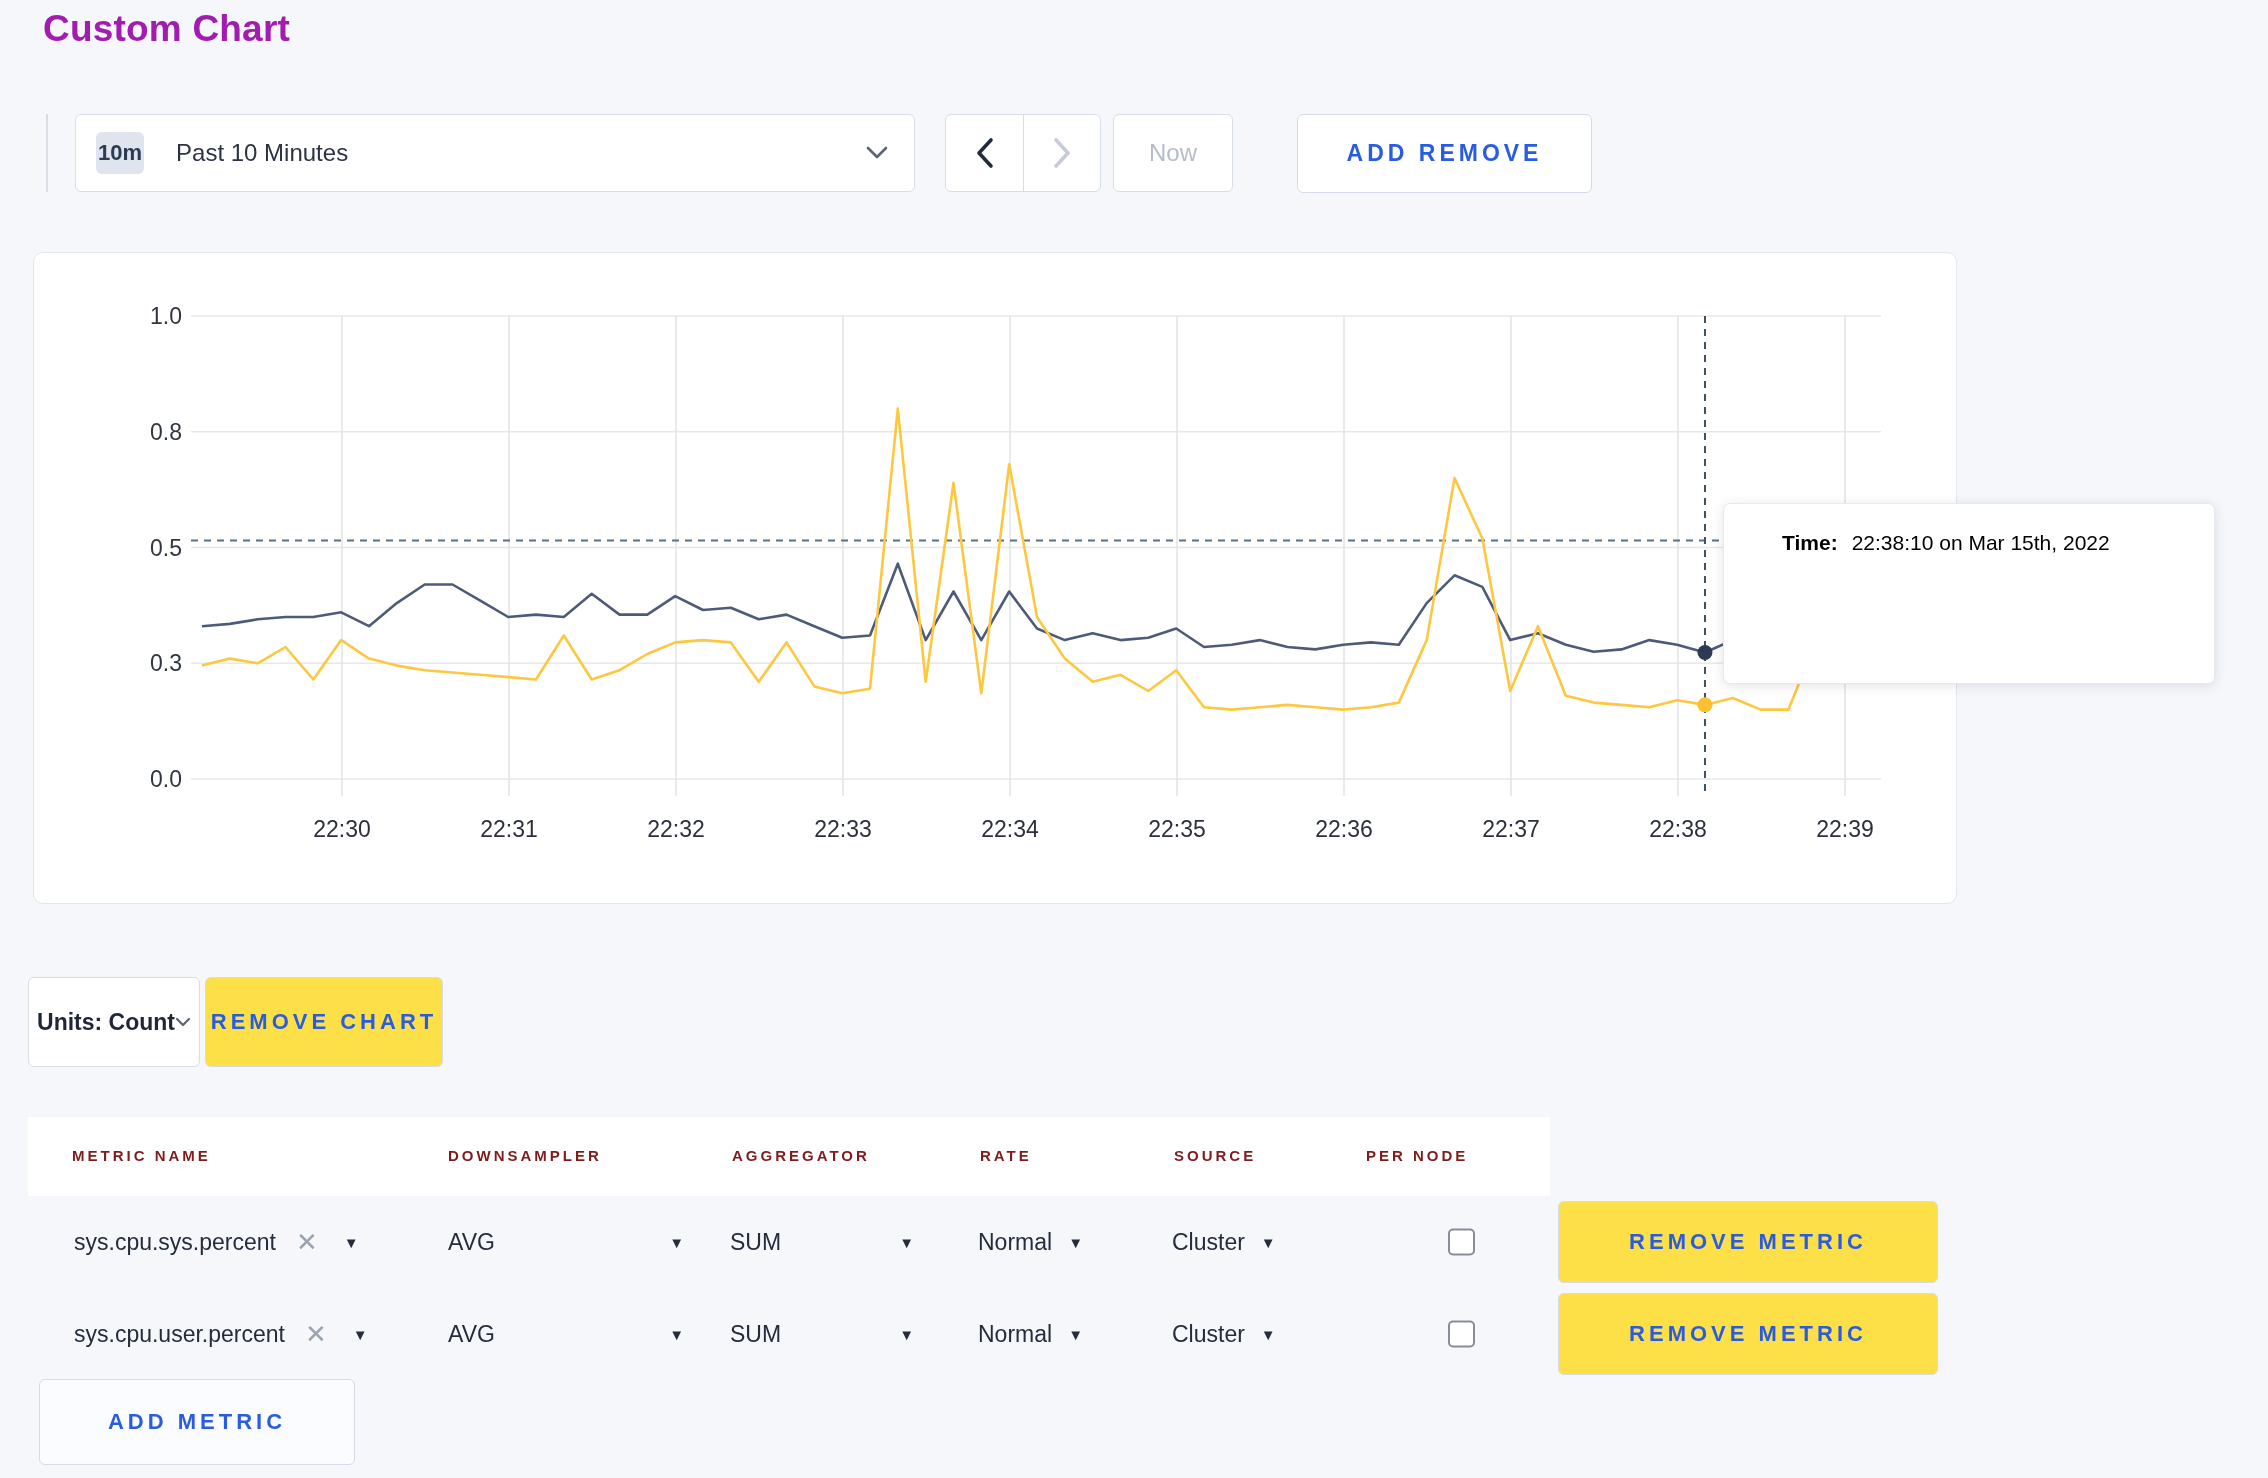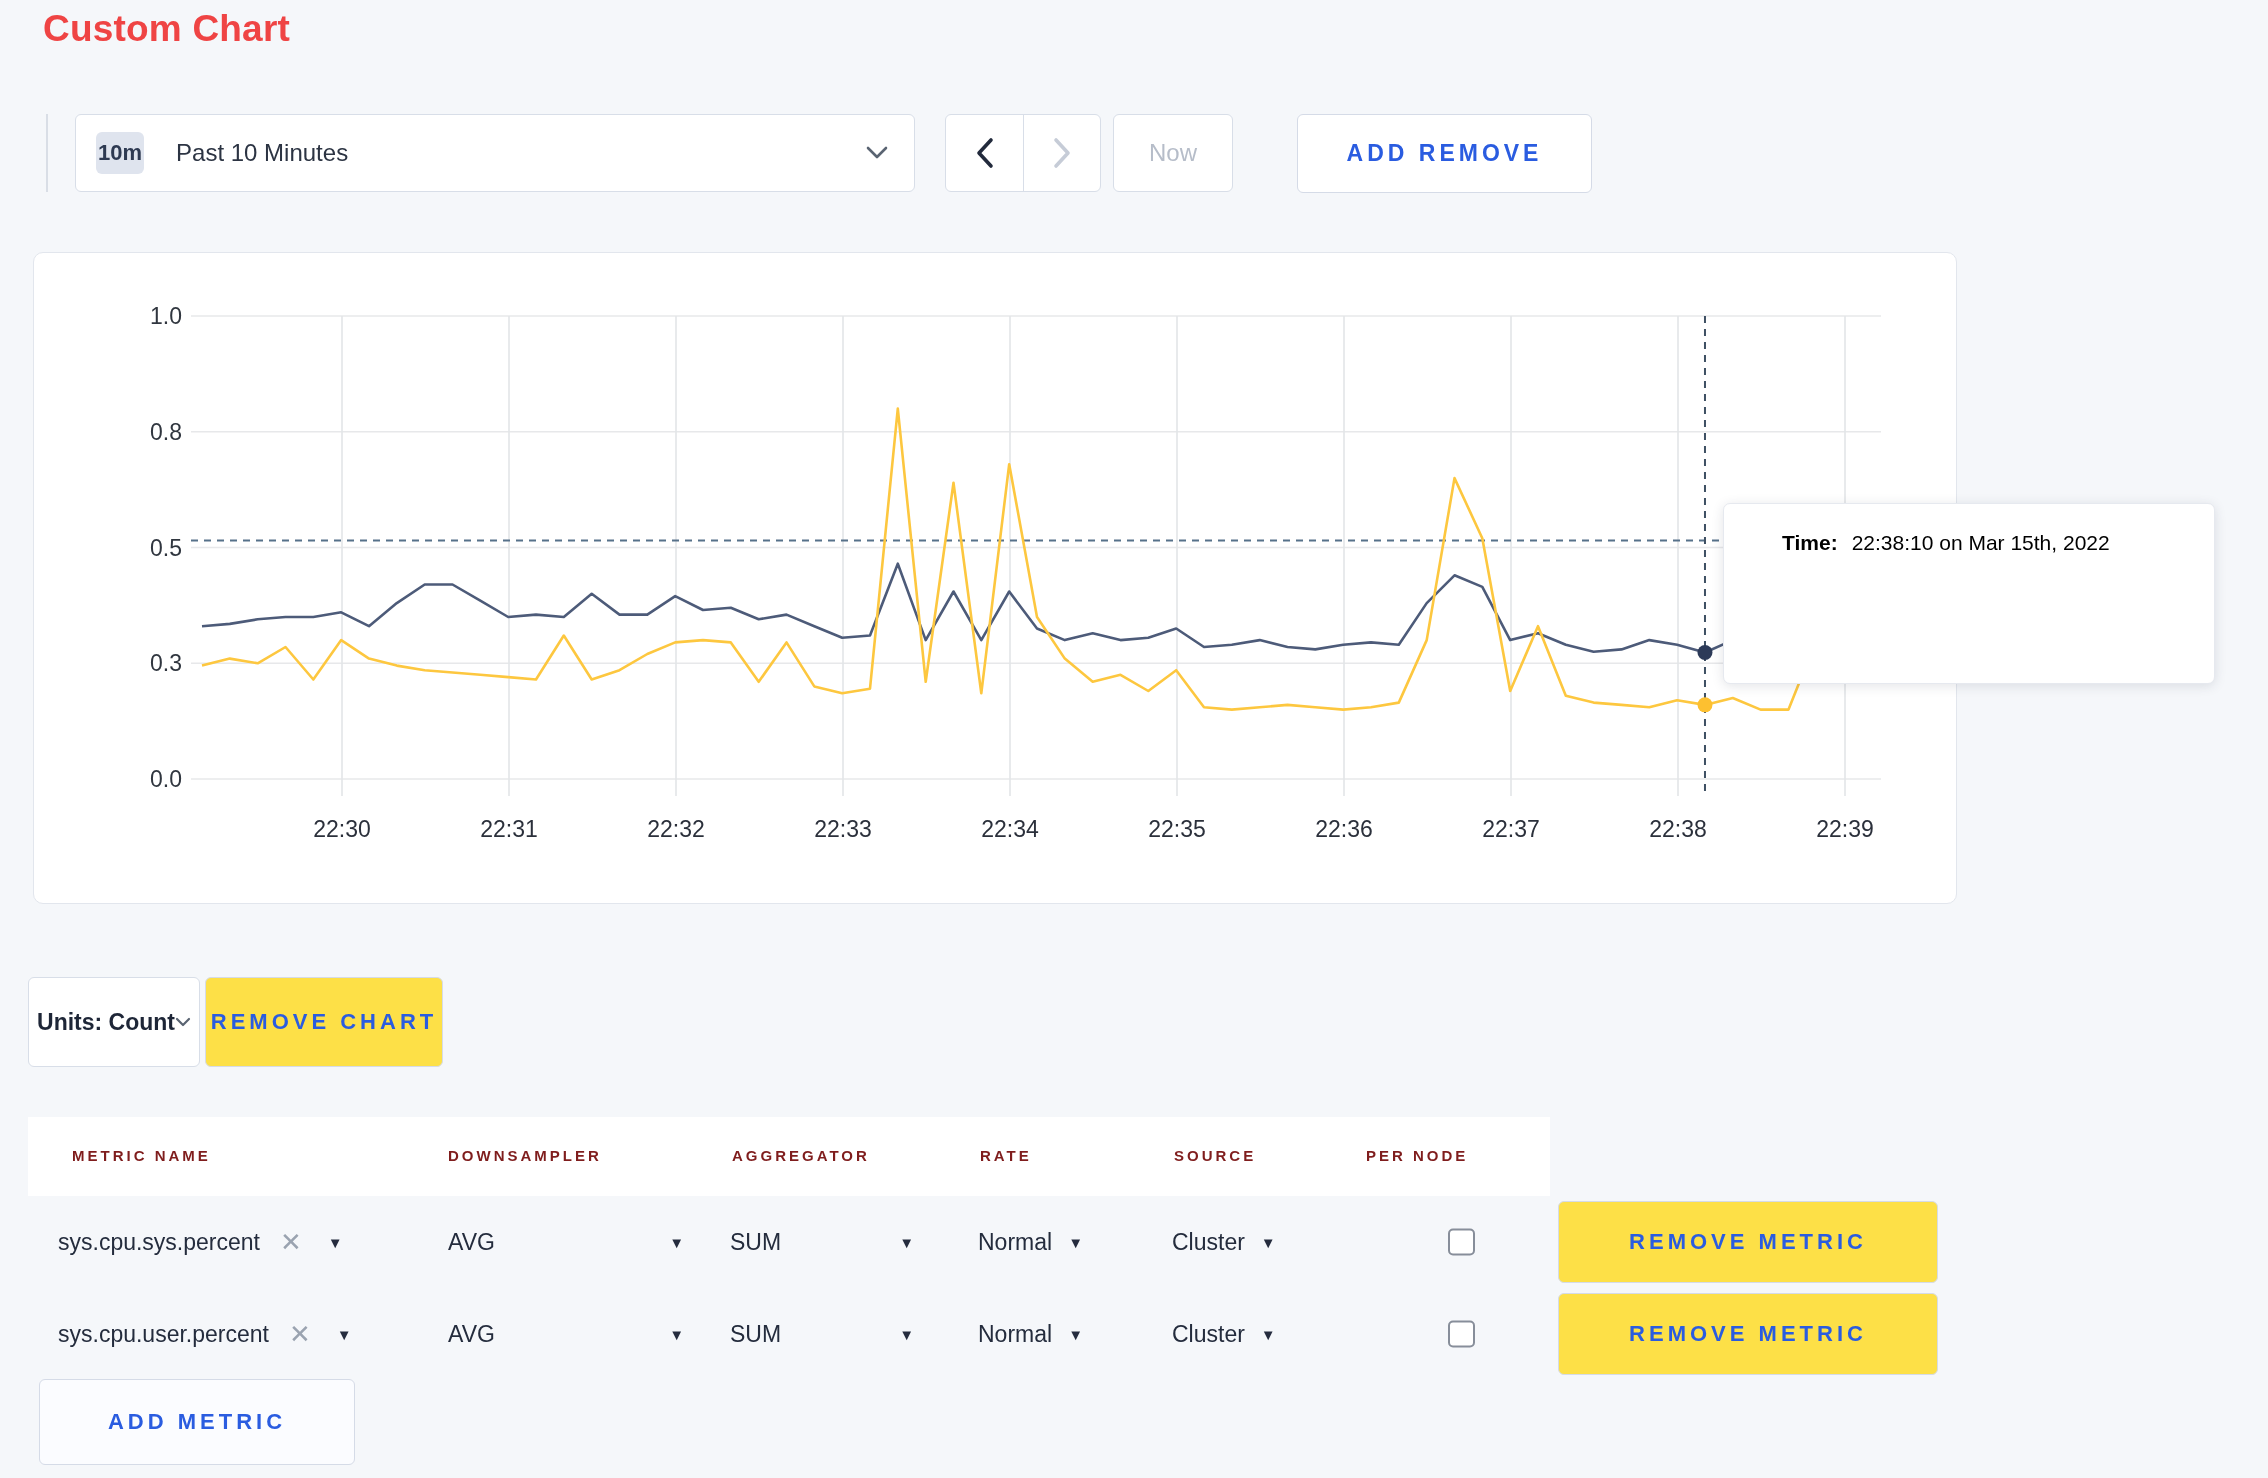--- a/index.html
+++ b/index.html
@@ -9,21 +9,21 @@
     background:#f5f7fa;
     position:relative;
     overflow:hidden;
     color:#232b3c;
   }
   .abs { position:absolute; }
 
   
   #page-title {
     left:43px; top:8px;
-    font-size:37px; font-weight:600; color:#ef4444; letter-spacing:0.2px;
+    font-size:37px; font-weight:600; color:#a21caf; letter-spacing:0.2px;
   }
 
   
   #toolbar-divider { left:46px; top:114px; width:2px; height:78px; background:#d9dee6; }
   .box {
     background:#fff; border:1.5px solid #d8dee8; border-radius:6px;
   }
   #timerange-dropdown {
     left:75px; top:114px; width:840px; height:78px;
     display:flex; align-items:center; padding:0 26px 0 20px; cursor:pointer;
@@ -84,21 +84,21 @@
   
   #table-header-band { left:28px; top:1117px; width:1522px; height:79px; background:#fff; }
   .th {
     position:absolute; top:1147px;
     font-size:15px; font-weight:700; letter-spacing:3px; color:#7f1d1d; white-space:nowrap;
   }
   .metric-row { position:absolute; left:28px; width:1930px; height:92px; }
   .cell { position:absolute; top:50%; transform:translateY(-50%); font-size:23px; color:#242c3d; white-space:nowrap; display:flex; align-items:center; }
   .caret { font-size:15px; color:#252c3e; line-height:1; }
   .x-icon { color:#9aa3b0; font-size:26px; margin:0 26px 0 20px; cursor:pointer; }
-  .c-metric { left:30px; }
+  .c-metric { left:46px; }
   .c-ds { left:420px; width:236px; justify-content:space-between; }
   .c-agg { left:702px; width:184px; justify-content:space-between; }
   .c-rate { left:950px; gap:16px; }
   .c-src { left:1144px; gap:16px; }
   .checkbox {
     position:absolute; left:1420px; top:50%; transform:translateY(-50%);
     width:27px; height:27px; appearance:none; -webkit-appearance:none;
     background:#fff; border:2px solid #878e9a; border-radius:5px; cursor:pointer;
   }
   .remove-metric-button { position:absolute; left:1530px; top:5px; width:380px; height:82px; font-size:22px; }

